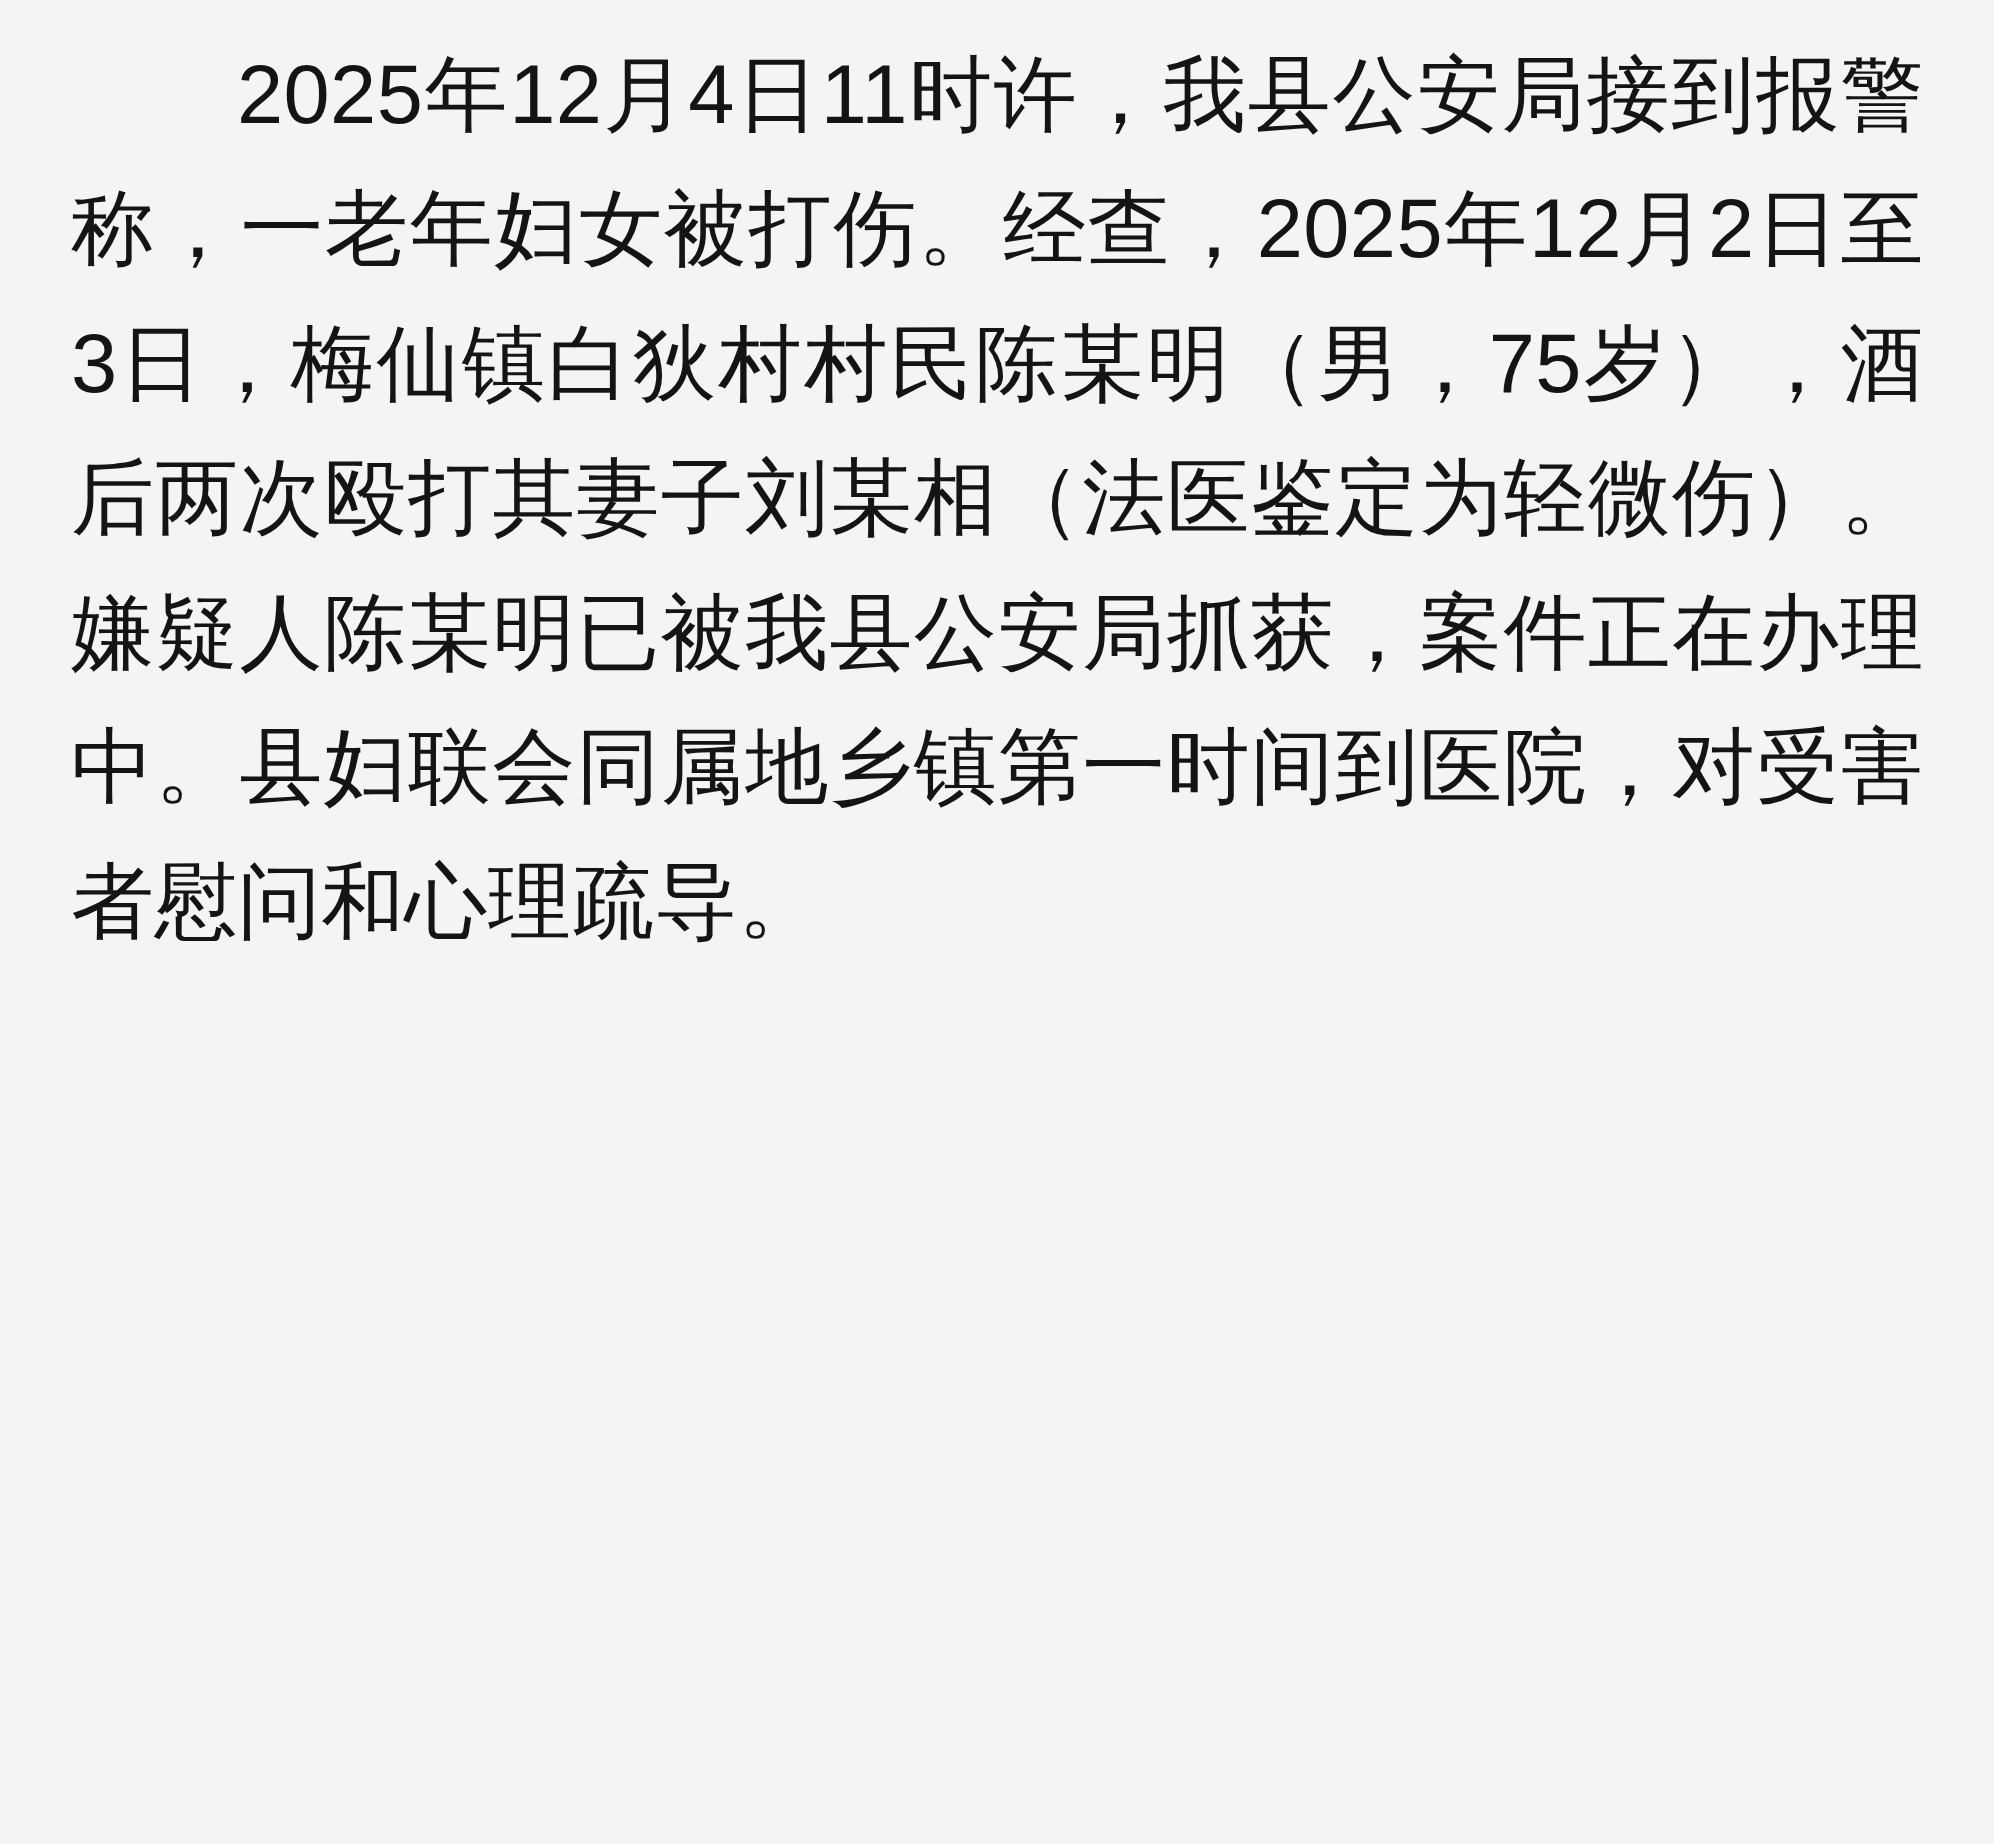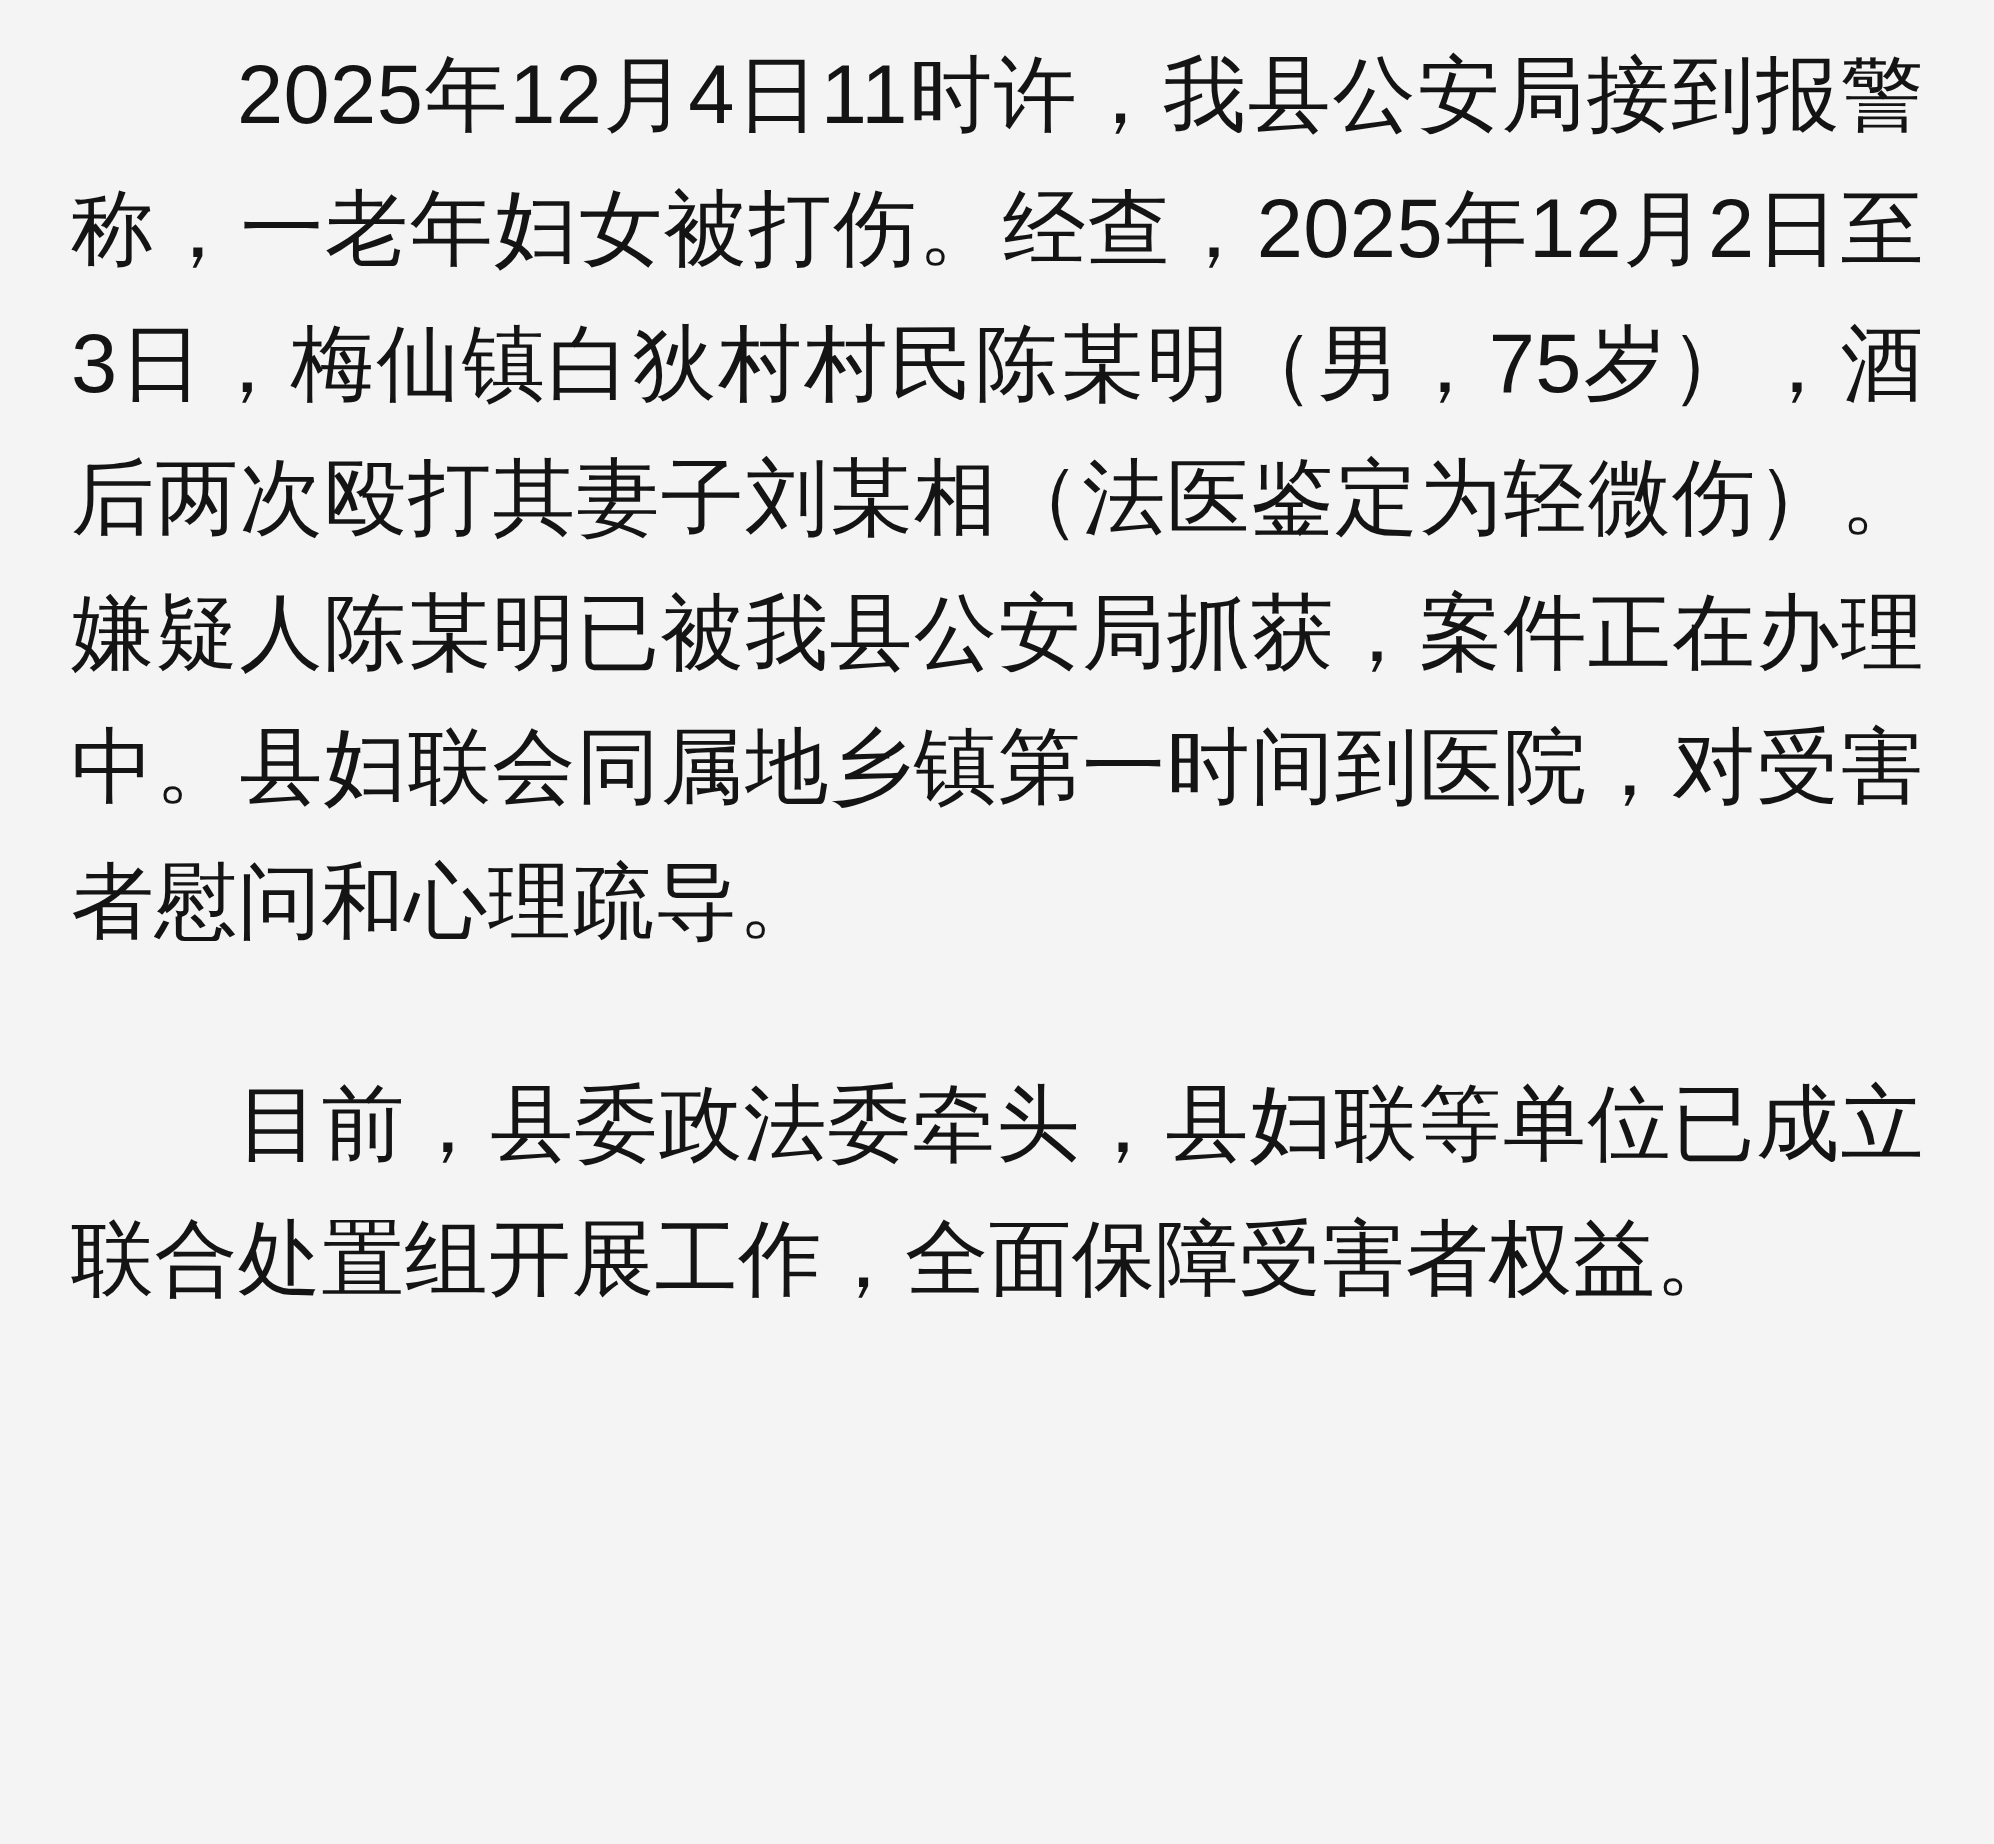--- a/index.html
+++ b/index.html
@@ -37,16 +37,15 @@
   .para + .para {
     margin-top: 88px;
   }
 </style>
 </head>
 <body>
 
 <div class="page">
   <div class="doc-body">
     <p class="para">2025年12月4日11时许，我县公安局接到报警称，一老年妇女被打伤。经查，2025年12月2日至3日，梅仙镇白狄村村民陈某明（男，75岁），酒后两次殴打其妻子刘某相（法医鉴定为轻微伤）。嫌疑人陈某明已被我县公安局抓获，案件正在办理中。县妇联会同属地乡镇第一时间到医院，对受害者慰问和心理疏导。</p>
-    <p class="para">目前，县委政法委牵头，县妇联等单位已成立联合处置组开展工作，全面保障受害者权益。</p>
   </div>
 </div>
 
 
 </body></html>

